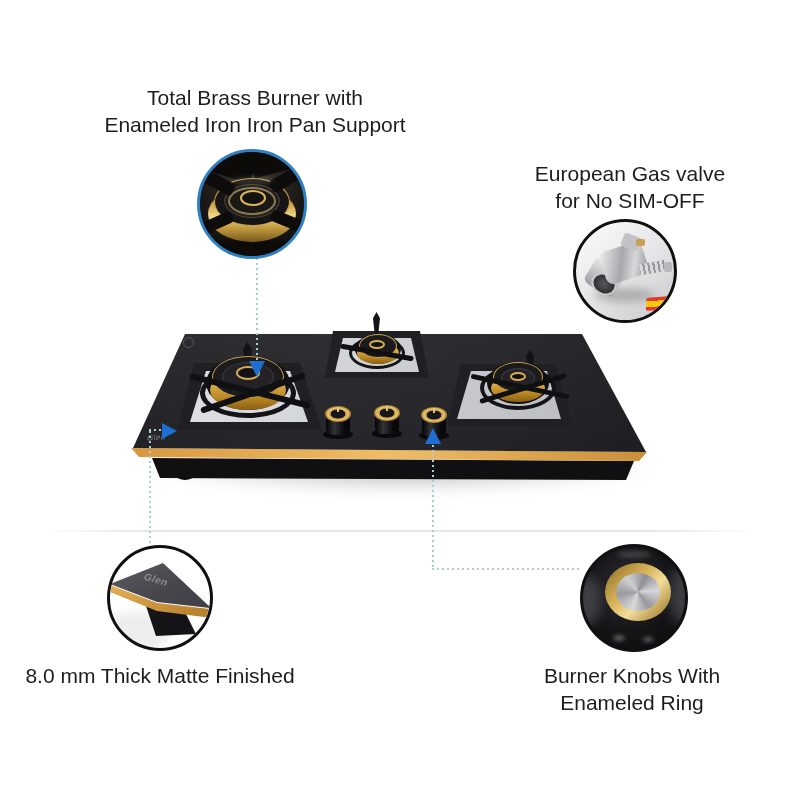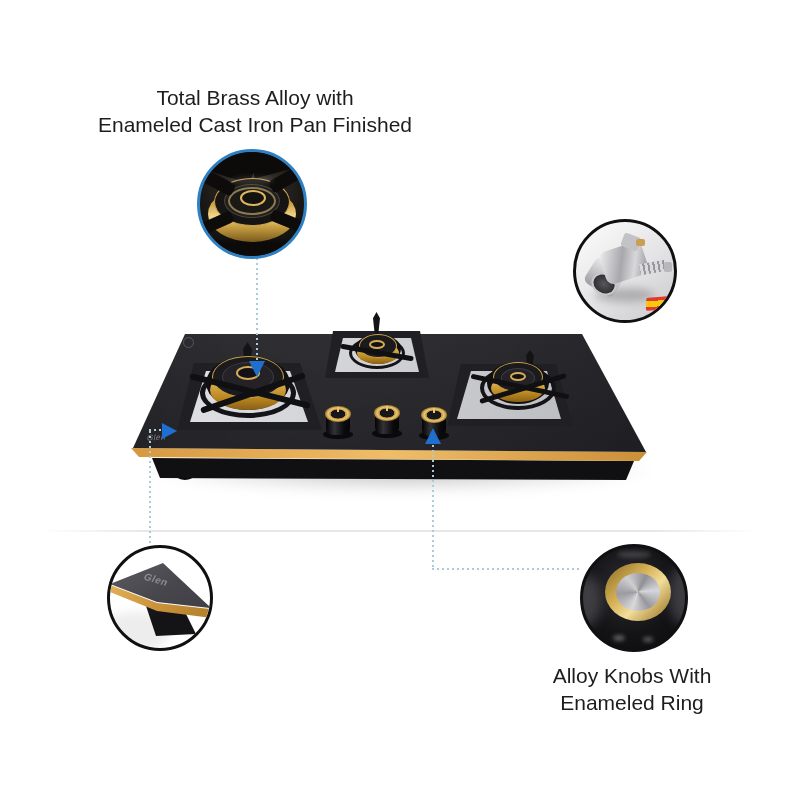--- a/index.html
+++ b/index.html
@@ -240,23 +240,28 @@
     <div class="c4-blob" style="left:-12px;top:28px;width:30px;height:52px;"></div>
     <div class="c4-blob" style="left:86px;top:18px;width:28px;height:60px;"></div>
     <div class="abs c4-ring"></div>
     <div class="abs c4-silver"></div>
     <div class="c4-spark" style="left:30px;top:88px;width:12px;height:6px;"></div>
     <div class="c4-spark" style="left:60px;top:90px;width:10px;height:5px;"></div>
     <div class="c4-spark" style="left:34px;top:4px;width:34px;height:7px;opacity:.5;"></div>
   </div>
 
   <div class="caption" style="left:60px;top:84px;width:390px;">
-    <span>Total Brass Alloy with</span>
-    <span>Enameled Cast Iron Pan Finished</span>
+    <span>Total Brass Burner with</span>
+    <span>Enameled Iron Iron Pan Support</span>
+  </div>
+  <div class="caption" style="left:480px;top:160px;width:300px;">
+    <span>European Gas valve</span>
+    <span>for No SIM-OFF</span>
   </div>
   <div class="caption" style="left:0px;top:662px;width:320px;">
+    <span>8.0 mm Thick Matte Finished</span>
   </div>
   <div class="caption" style="left:482px;top:662px;width:300px;">
-    <span>Alloy Knobs With</span>
+    <span>Burner Knobs With</span>
     <span>Enameled Ring</span>
   </div>
 
 </div>
 
 </body></html>

